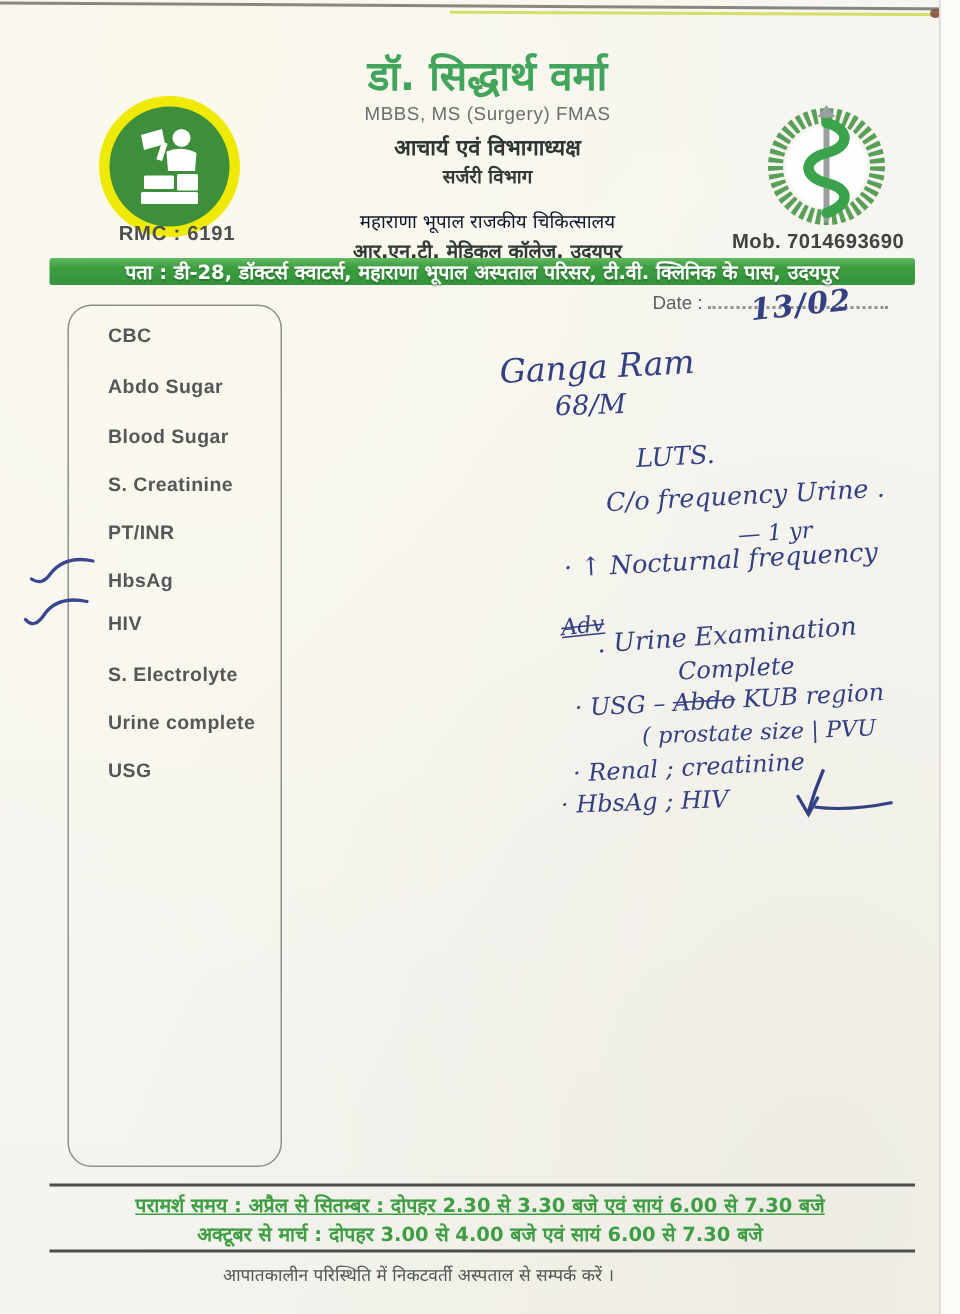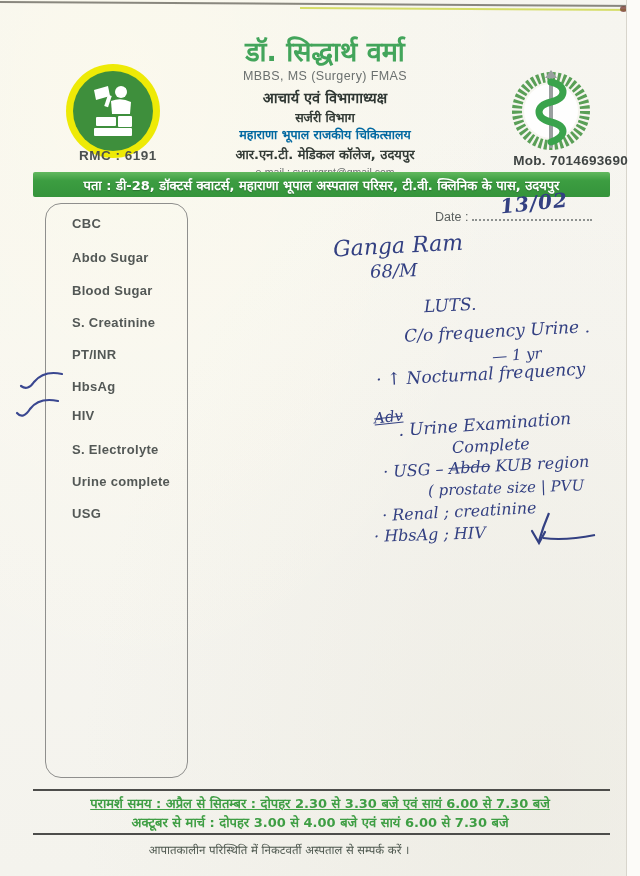--- a/index.html
+++ b/index.html
@@ -23,37 +23,37 @@
 
   
   .logo-left{position:absolute;left:64px;top:62px;width:98px;height:98px;}
   .rmc{position:absolute;left:58px;top:148px;width:120px;text-align:center;
     font-size:13.5px;font-weight:bold;color:#4c5150;letter-spacing:.5px;}
   .title-block{position:absolute;left:175px;top:36px;width:300px;text-align:center;}
   .doc-name{font-family:"DejaVu Sans",sans-serif;font-weight:bold;font-size:27px;color:#43a55b;line-height:1.15;}
   .quals{font-size:12.5px;color:#6b706f;letter-spacing:.4px;margin-top:2px;}
   .desig{font-family:"DejaVu Sans",sans-serif;font-weight:bold;font-size:14.5px;color:#2f3733;margin-top:4px;}
   .dept{font-family:"DejaVu Sans",sans-serif;font-weight:bold;font-size:12.5px;color:#333b36;margin-top:2px;}
-  .hosp{font-family:"DejaVu Sans",sans-serif;font-weight:bold;font-size:12.5px;color:#0369a1;margin-top:0;}
+  .hosp{font-family:"DejaVu Sans",sans-serif;font-weight:normal;font-size:12.5px;color:#0f172a;margin-top:13px;}
   .coll{font-family:"DejaVu Sans",sans-serif;font-weight:bold;font-size:13px;color:#333b36;margin-top:2px;}
   .email{font-size:10.5px;color:#6b706f;margin-top:3px;}
   .logo-right{position:absolute;left:506px;top:66px;width:90px;height:90px;}
-  .mob{position:absolute;left:488px;top:153px;width:140px;text-align:right;
+  .mob{position:absolute;left:488px;top:153px;width:140px;text-align:left;
     font-size:13.5px;font-weight:bold;color:#3f4443;letter-spacing:.3px;}
 
   
   .addr-bar{
-    position:absolute;left:33px;top:172px;width:577px;height:25px;
+    position:absolute;left:33px;top:172px;width:577px;height:18px;
     background:linear-gradient(180deg,#63b95f 0%,#3c9d41 35%,#35943b 100%);
     border-radius:2px;display:flex;align-items:center;justify-content:center;
   }
   .addr-bar span{font-family:"DejaVu Sans",sans-serif;font-weight:bold;font-size:13px;color:#ffffff;text-shadow:0 1px 1px rgba(0,0,0,.25);}
 
   
-  .date-row{position:absolute;left:435px;top:207px;width:175px;font-size:12.5px;color:#5b605f;}
+  .date-row{position:absolute;left:435px;top:192px;width:175px;font-size:12.5px;color:#5b605f;}
   .date-dots{display:inline-block;width:120px;border-bottom:2px dotted #8d918f;height:12px;margin-left:4px;}
   .date-value{
     position:absolute;left:500px;top:191px;
     font-family:"DejaVu Serif",serif;font-style:italic;font-size:20px;font-weight:bold;
     color:#2e3d80;transform:rotate(-6deg);letter-spacing:1px;
   }
 
   
   .tests-box{
     position:absolute;left:45px;top:203px;width:141px;height:573px;

